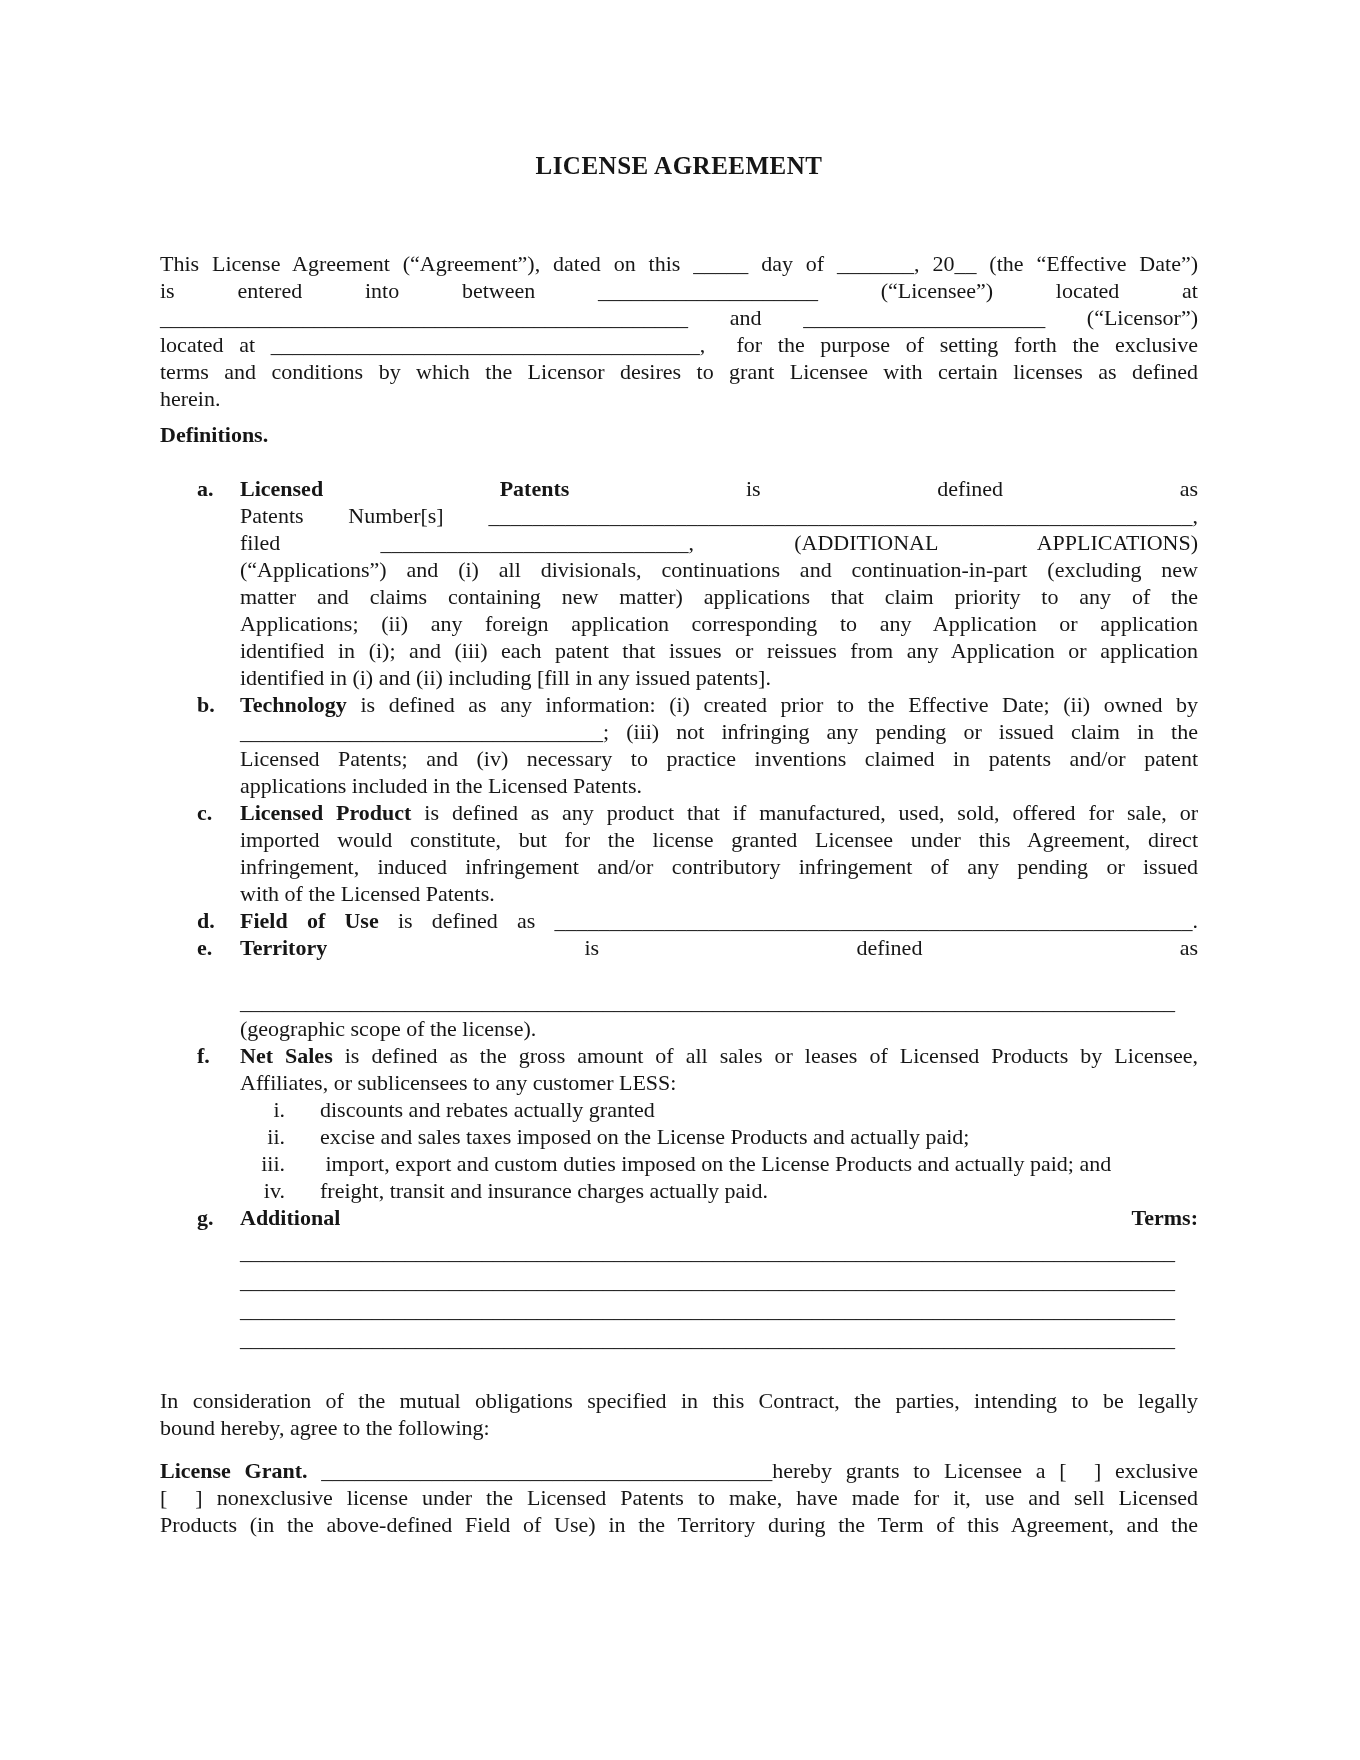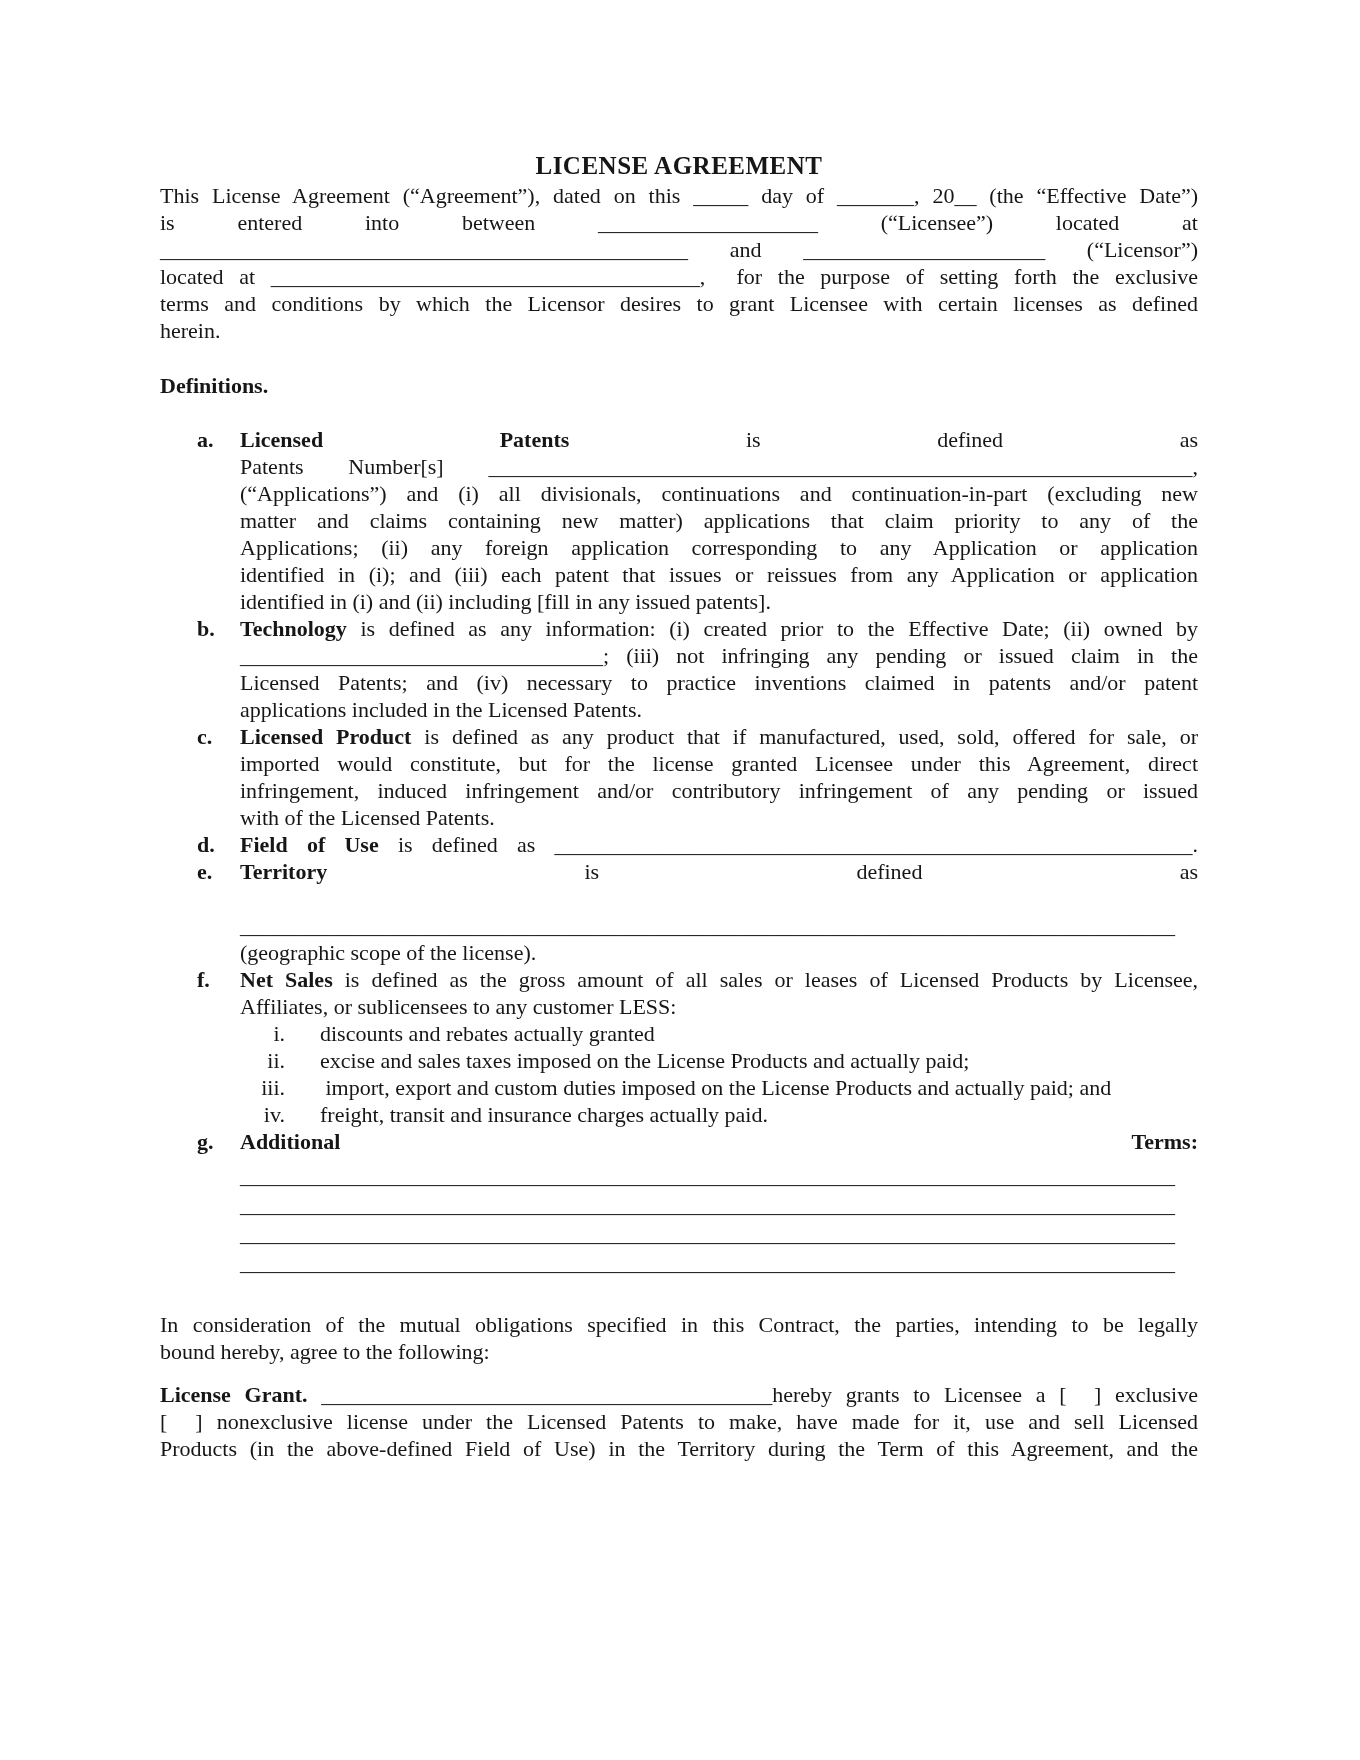--- a/index.html
+++ b/index.html
@@ -21,22 +21,22 @@
     font-size: 25px;
     line-height: 32px;
     letter-spacing: 0.5px;
   }
   .ln {
     line-height: 27px;
     min-height: 27px;
     text-align: justify;
   }
   .jl { text-align-last: justify; }
-  .intro { }
-  .dheading { margin-top: 28px; font-weight: bold; line-height: 27px; }
+  .intro { margin-top: 68px; }
+  .dheading { margin-top: 9px; font-weight: bold; line-height: 27px; }
   .dlist { margin-top: 27px; }
   .li { position: relative; padding-left: 80px; }
   .marker {
     position: absolute;
     left: 37px;
     top: 0;
     font-weight: bold;
     line-height: 27px;
   }
   .sli { position: relative; padding-left: 80px; }
@@ -72,20 +72,21 @@
   </div>
 
   <div class="dheading">Definitions.</div>
 
   <div class="dlist">
 
     <div class="li">
       <span class="marker">a.</span>
       <div class="ln jl"><b>Licensed Patents</b><span> is defined as</span></div>
       <div class="ln jl">Patents Number[s] ________________________________________________________________,</div>
+      <div class="ln jl">filed ____________________________, (ADDITIONAL APPLICATIONS)</div>
       <div class="ln jl">(“Applications”) and (i) all divisionals, continuations and continuation-in-part (excluding new</div>
       <div class="ln jl">matter and claims containing new matter) applications that claim priority to any of the</div>
       <div class="ln jl">Applications; (ii) any foreign application corresponding to any Application or application</div>
       <div class="ln jl">identified in (i); and (iii) each patent that issues or reissues from any Application or application</div>
       <div class="ln">identified in (i) and (ii) including [fill in any issued patents].</div>
     </div>
 
     <div class="li">
       <span class="marker">b.</span>
       <div class="ln jl"><b>Technology</b><span> is defined as any information: (i) created prior to the Effective Date; (ii) owned by</span></div>

